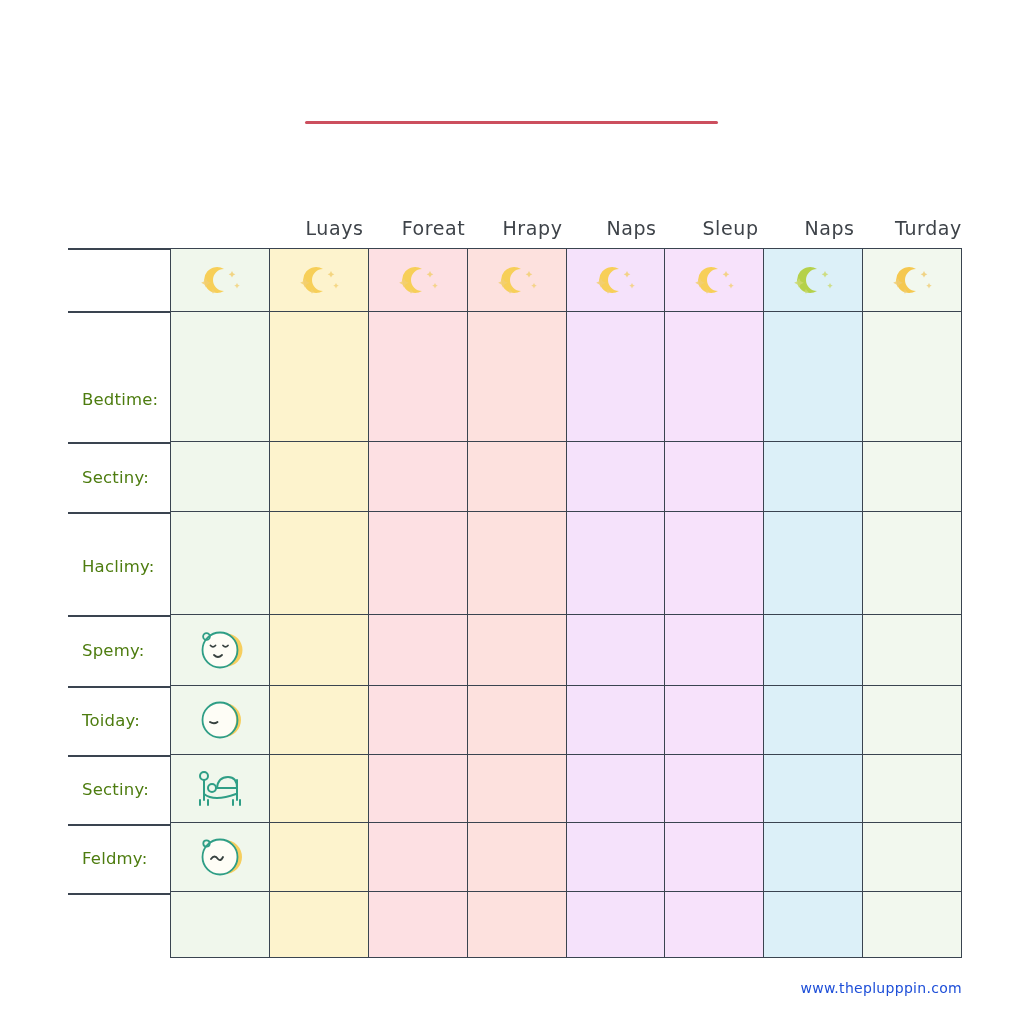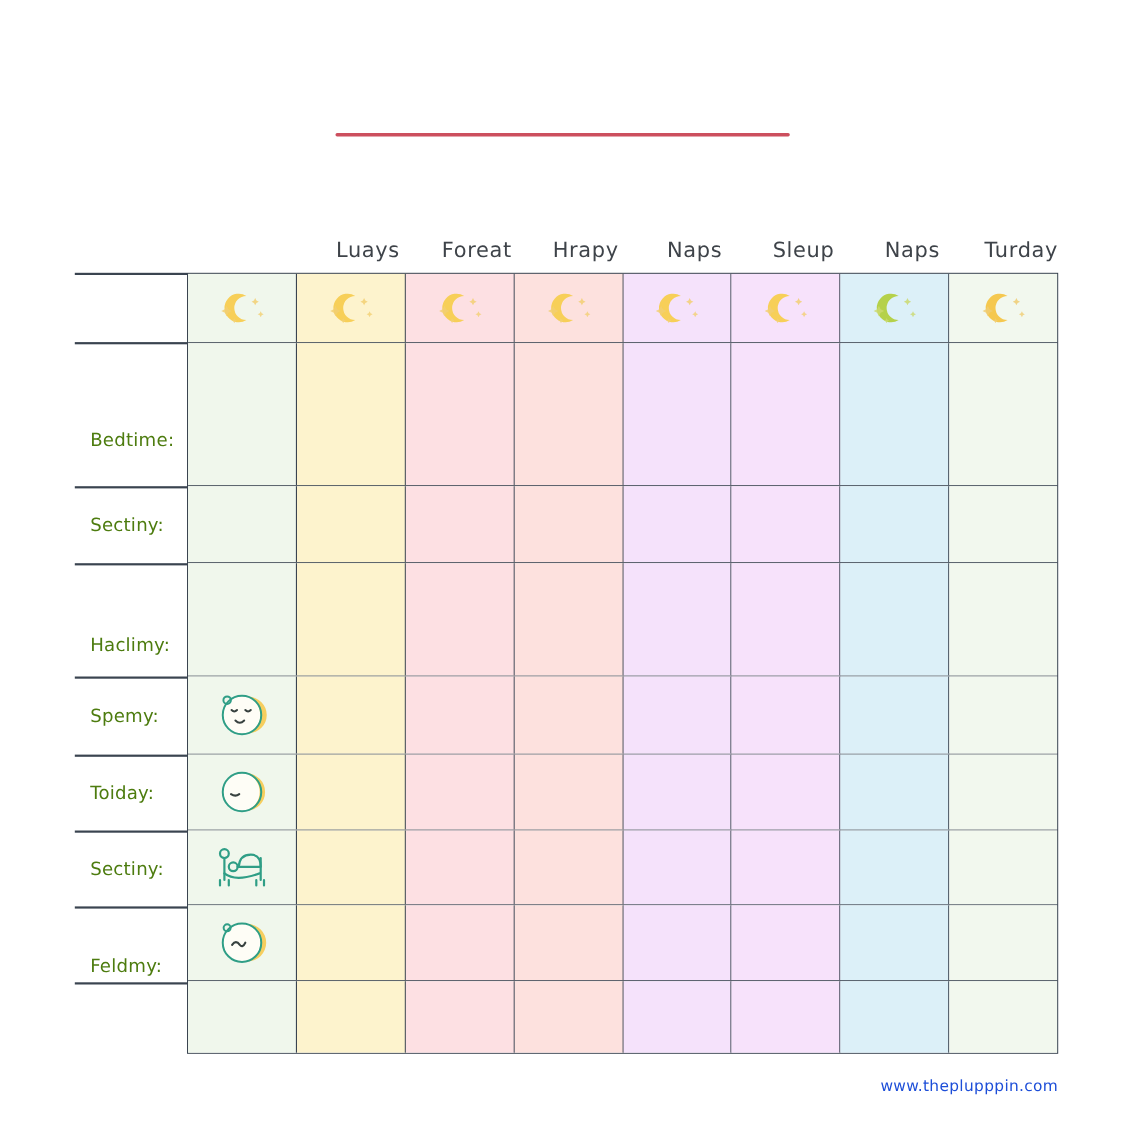--- a/index.html
+++ b/index.html
@@ -179,25 +179,25 @@
     <div class="left-rule" style="left:0;top:194px;"></div>
     <div class="left-rule" style="left:0;top:264px;"></div>
     <div class="left-rule" style="left:0;top:367px;"></div>
     <div class="left-rule" style="left:0;top:438px;"></div>
     <div class="left-rule" style="left:0;top:507px;"></div>
     <div class="left-rule" style="left:0;top:576px;"></div>
     <div class="left-rule" style="left:0;top:645px;"></div>
 
     <div class="row-label" style="top:142px;">Bedtime:</div>
     <div class="row-label" style="top:220px;">Sectiny:</div>
-    <div class="row-label" style="top:309px;margin-top:20px;">Haclimy:</div>
+    <div class="row-label" style="top:309px;">Haclimy:</div>
     <div class="row-label" style="top:393px;">Spemy:</div>
     <div class="row-label" style="top:463px;">Toiday:</div>
     <div class="row-label" style="top:532px;">Sectiny:</div>
-    <div class="row-label" style="top:601px;margin-top:20px;">Feldmy:</div>
+    <div class="row-label" style="top:601px;">Feldmy:</div>
   </div>
 
   <div id="grid">
 
     <div class="grid-row r-head">
       <div class="grid-cell col-0" style="background-color: rgb(240, 247, 236);">
         <svg class="moon-icon" viewBox="0 0 56 34">
           <path d="M32 6 a11 11 0 1 0 0 22 a13 13 0 1 1 0 -22 z" fill="#f7cf58"></path>
           <path d="M14 15 l1.6 3.2 l3.2 1.6 l-3.2 1.6 l-1.6 3.2 l-1.6 -3.2 l-3.2 -1.6 l3.2 -1.6 z" fill="#f2cf72" opacity="0.85"></path>
           <path d="M40 8 l1.1 2.2 l2.2 1.1 l-2.2 1.1 l-1.1 2.2 l-1.1 -2.2 l-2.2 -1.1 l2.2 -1.1 z" fill="#f2cf72" opacity="0.85"></path>

